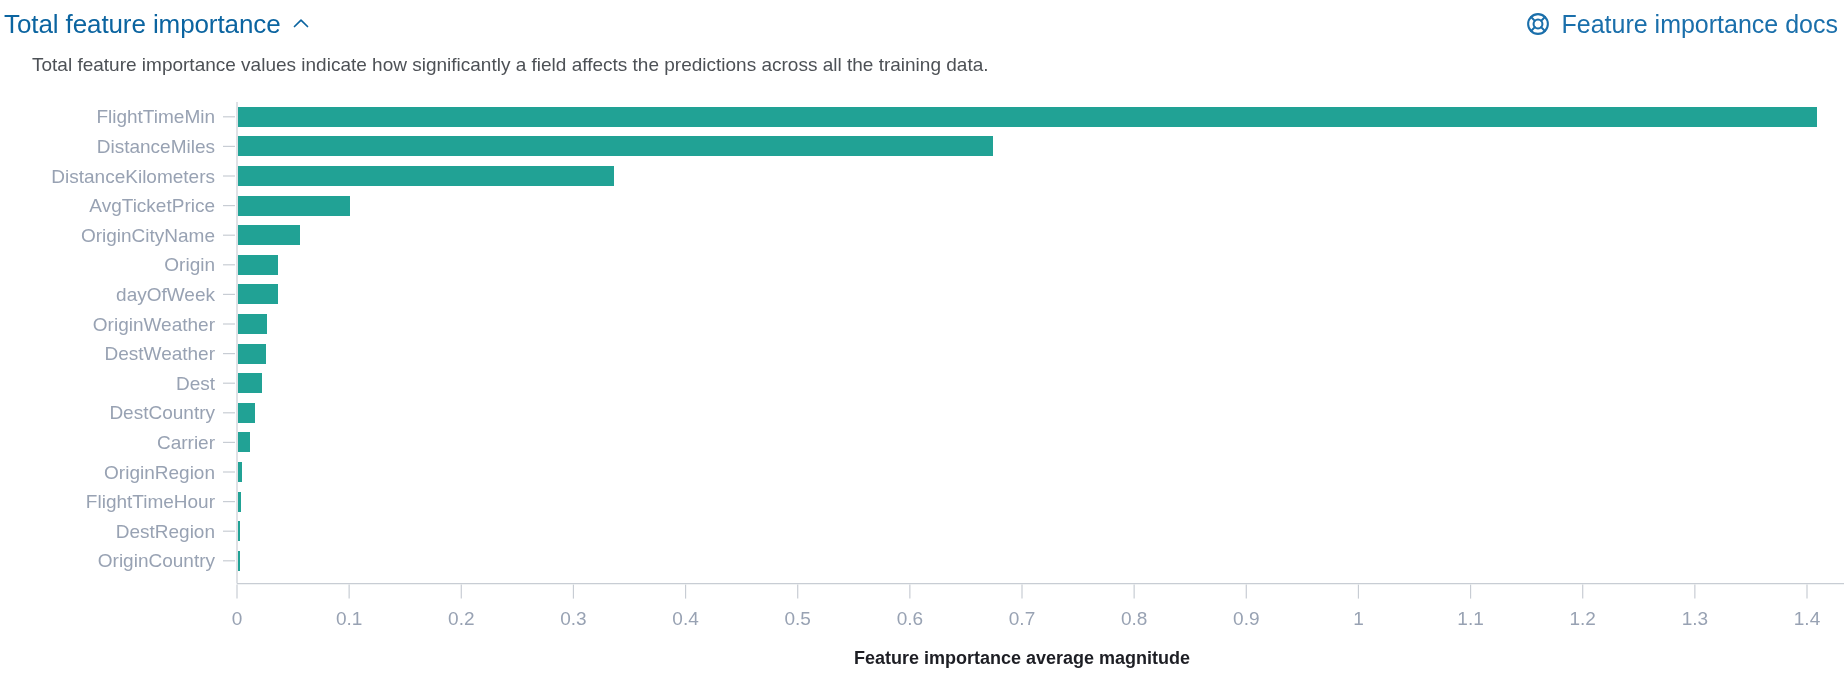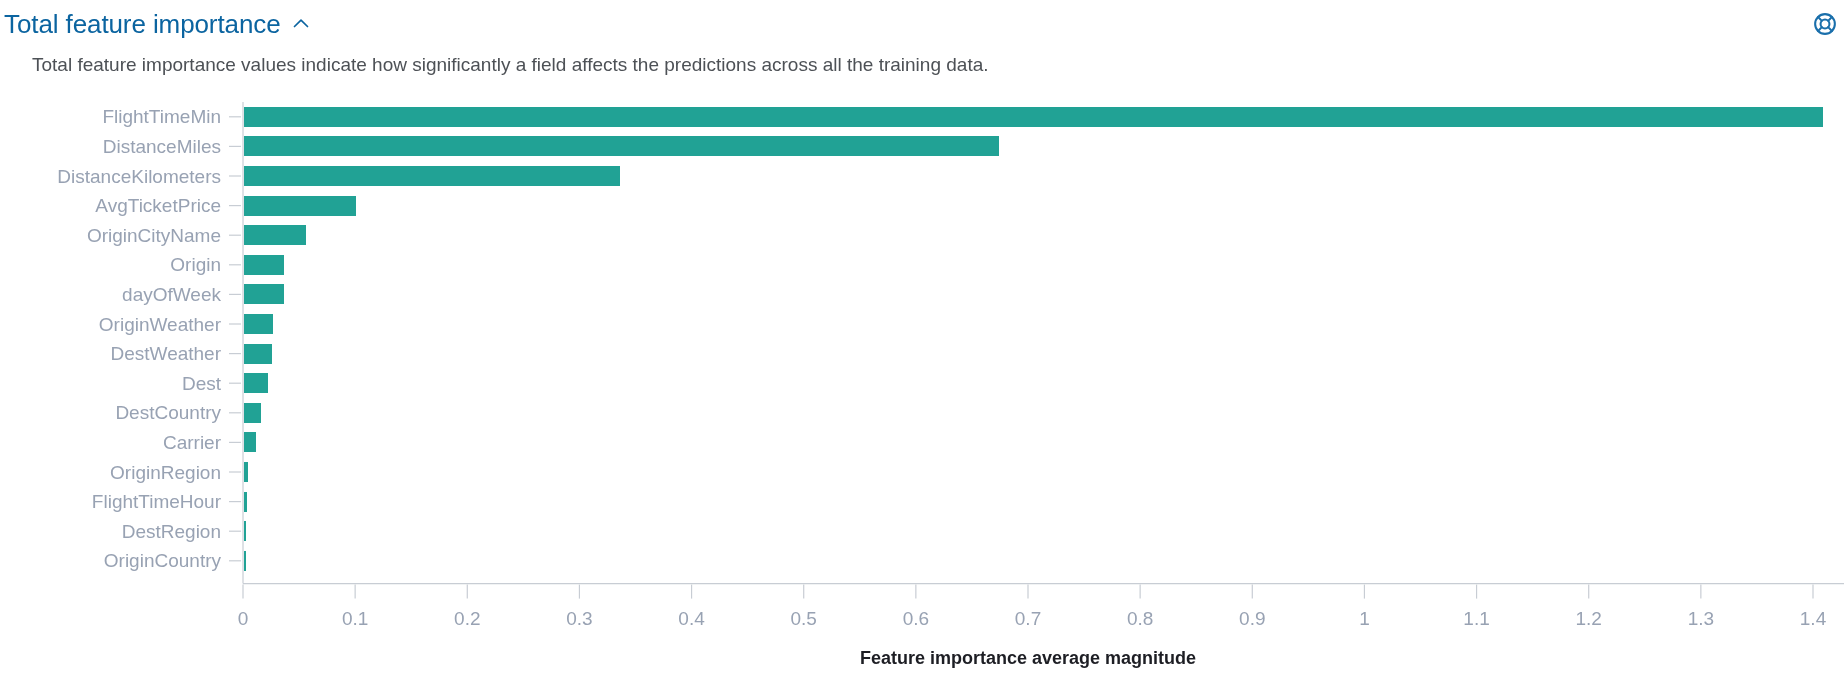--- a/index.html
+++ b/index.html
@@ -73,21 +73,21 @@
     top: 52px;
     font-size: 19px;
     color: #4d5156;
     line-height: 26px;
     margin-left: 28px;
   }
 
   
   #chart {
     position: absolute;
-    left: 6px;
+    left: 0;
     top: 98px;
     width: 1481px;
     height: 582px;
   }
   .chart-svg { display: block; }
 
   .tick-label {
     font-family: "Liberation Sans", sans-serif;
     font-size: 19px;
     fill: #98a2b3;
@@ -124,20 +124,21 @@
     </div>
 
     <div class="docs-link">
       <span class="lifebuoy-icon">
         <svg viewBox="0 0 24 24" width="26" height="26" aria-hidden="true">
           <circle cx="12" cy="12" r="9.1" fill="none" stroke="currentColor" stroke-width="1.9"></circle>
           <circle cx="12" cy="12" r="4.1" fill="none" stroke="currentColor" stroke-width="1.9"></circle>
           <path d="M5.6 5.6 L9.1 9.1 M18.4 5.6 L14.9 9.1 M5.6 18.4 L9.1 14.9 M18.4 18.4 L14.9 14.9" stroke="currentColor" stroke-width="1.9" stroke-linecap="round"></path>
         </svg>
       </span>
+      <span>Feature importance docs</span>
     </div>
 
   </div>
 
   <div class="panel-desc">Total feature importance values indicate how significantly a field affects the predictions across all the training data.</div>
 
   <div id="chart">
     <svg class="chart-svg" id="chart-svg" width="1844" height="582" viewBox="0 0 1844 582">
         <line x1="237" y1="4" x2="237" y2="485.6" class="axis-line"></line>
         <line x1="223" y1="18.8" x2="235" y2="18.8" class="tick-mark"></line>

